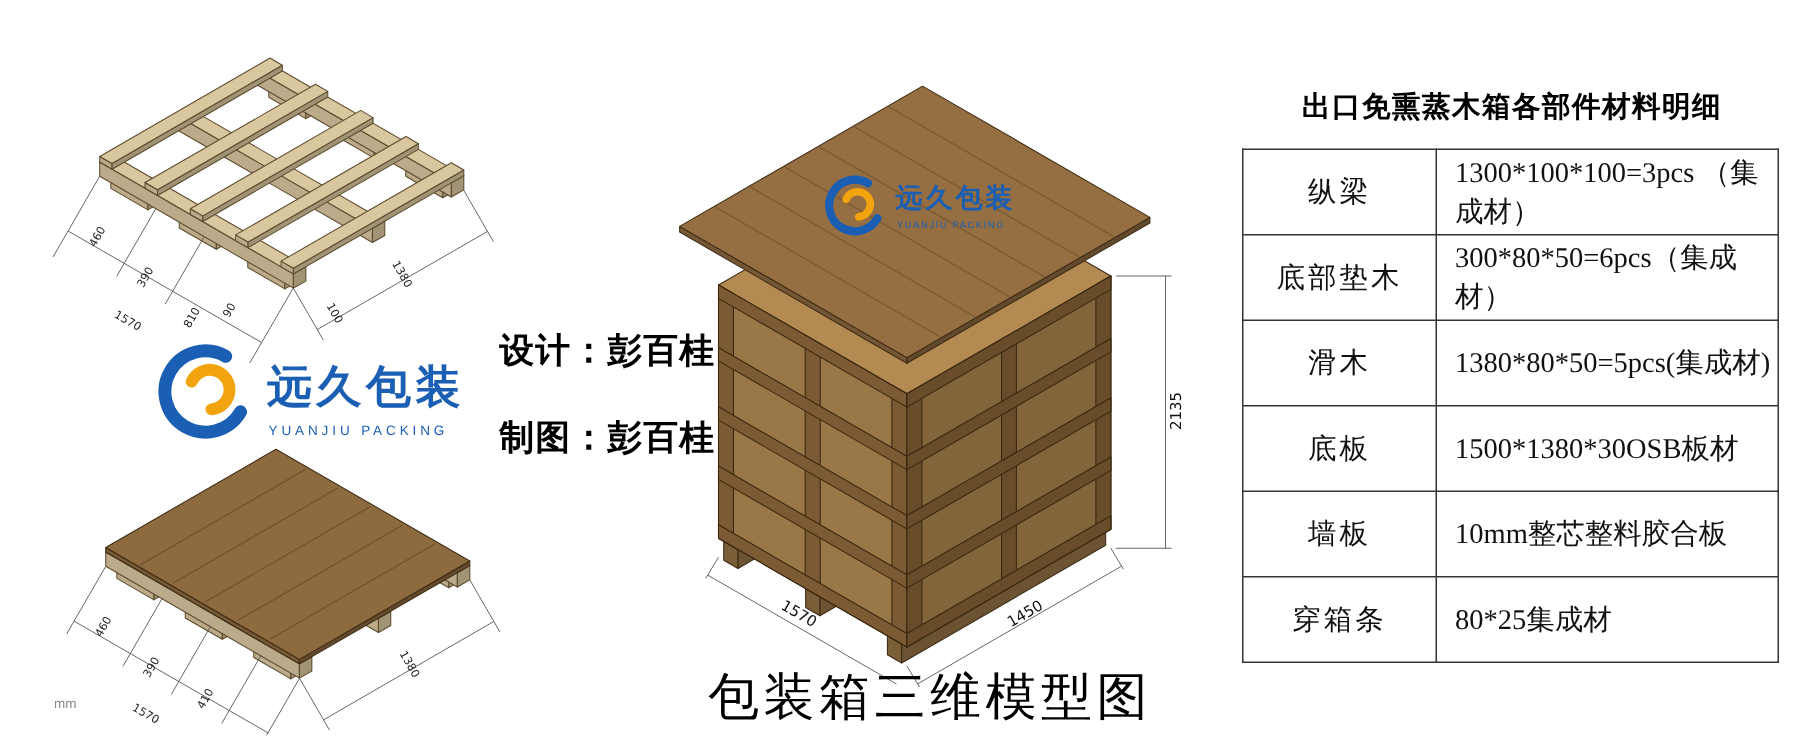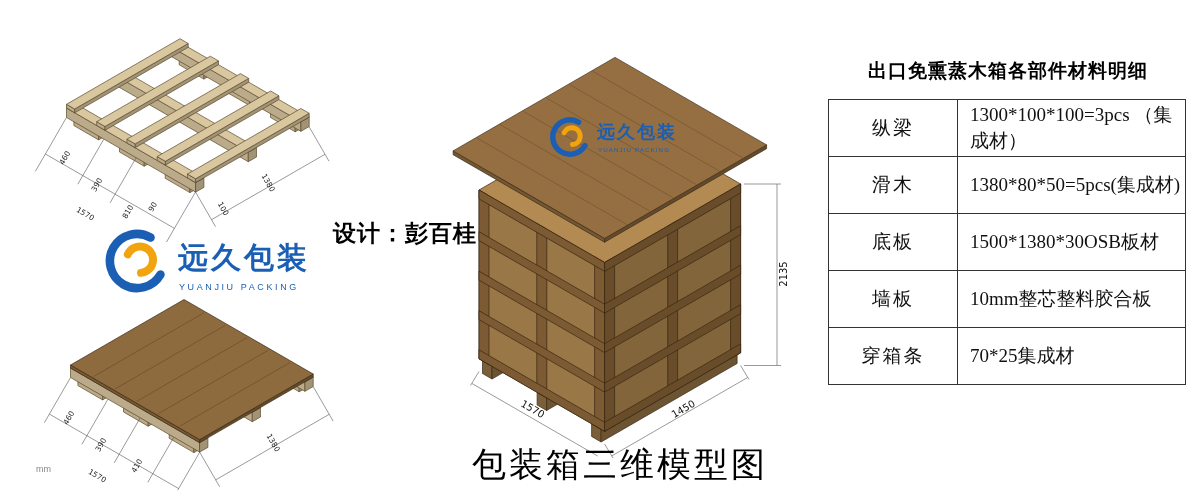--- a/index.html
+++ b/index.html
@@ -225,47 +225,52 @@
   <div class="abs" style="left:102px;top:222px">
     <svg width="220" height="90">
       <use href="#logo-mark" transform="translate(2,6) scale(0.66)"></use>
       <text class="logo-cn" x="76" y="46" fill="#1a5fb4">远久包装</text>
       <text class="logo-en" x="77" y="68" fill="#1a5fb4">YUANJIU PACKING</text>
     </svg>
   </div>
 
   <div class="abs credits" style="left:333px;top:218px">
     <div class="credit-line">设计：彭百桂</div>
+    <div class="credit-line">制图：彭百桂</div>
   </div>
 
   <div class="abs caption">包装箱三维模型图</div>
 
   <div class="abs unit-note">mm</div>
 
   <div class="abs spec">
     <div class="spec-title">出口免熏蒸木箱各部件材料明细</div>
     <table class="spec-table">
       <tbody id="spec-tbody">
           <tr>
             <td class="part-cell">纵梁</td>
             <td class="spec-cell">1300*100*100=3pcs （集成材）</td>
           </tr>
           <tr>
+            <td class="part-cell">底部垫木</td>
+            <td class="spec-cell">300*80*50=6pcs（集成材）</td>
+          </tr>
+          <tr>
             <td class="part-cell">滑木</td>
             <td class="spec-cell">1380*80*50=5pcs(集成材)</td>
           </tr>
           <tr>
             <td class="part-cell">底板</td>
             <td class="spec-cell">1500*1380*30OSB板材</td>
           </tr>
           <tr>
             <td class="part-cell">墙板</td>
             <td class="spec-cell">10mm整芯整料胶合板</td>
           </tr>
           <tr>
             <td class="part-cell">穿箱条</td>
-            <td class="spec-cell">70*25集成材</td>
+            <td class="spec-cell">80*25集成材</td>
           </tr>
         </tbody>
     </table>
   </div>
 
 </div>
 
 </body></html>

